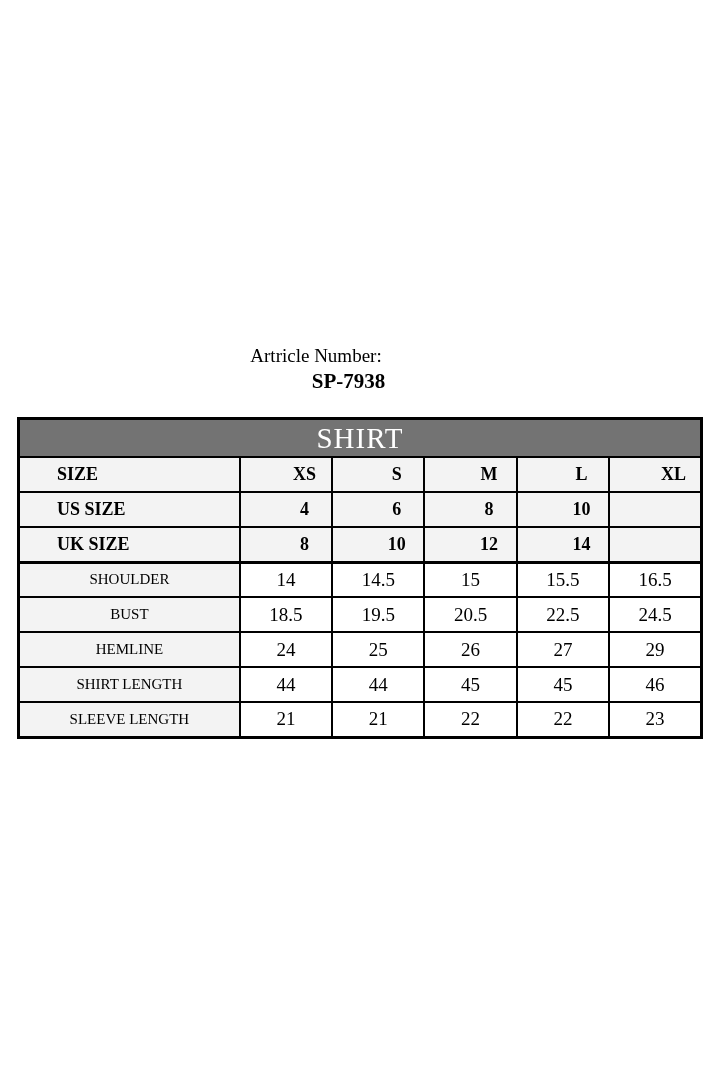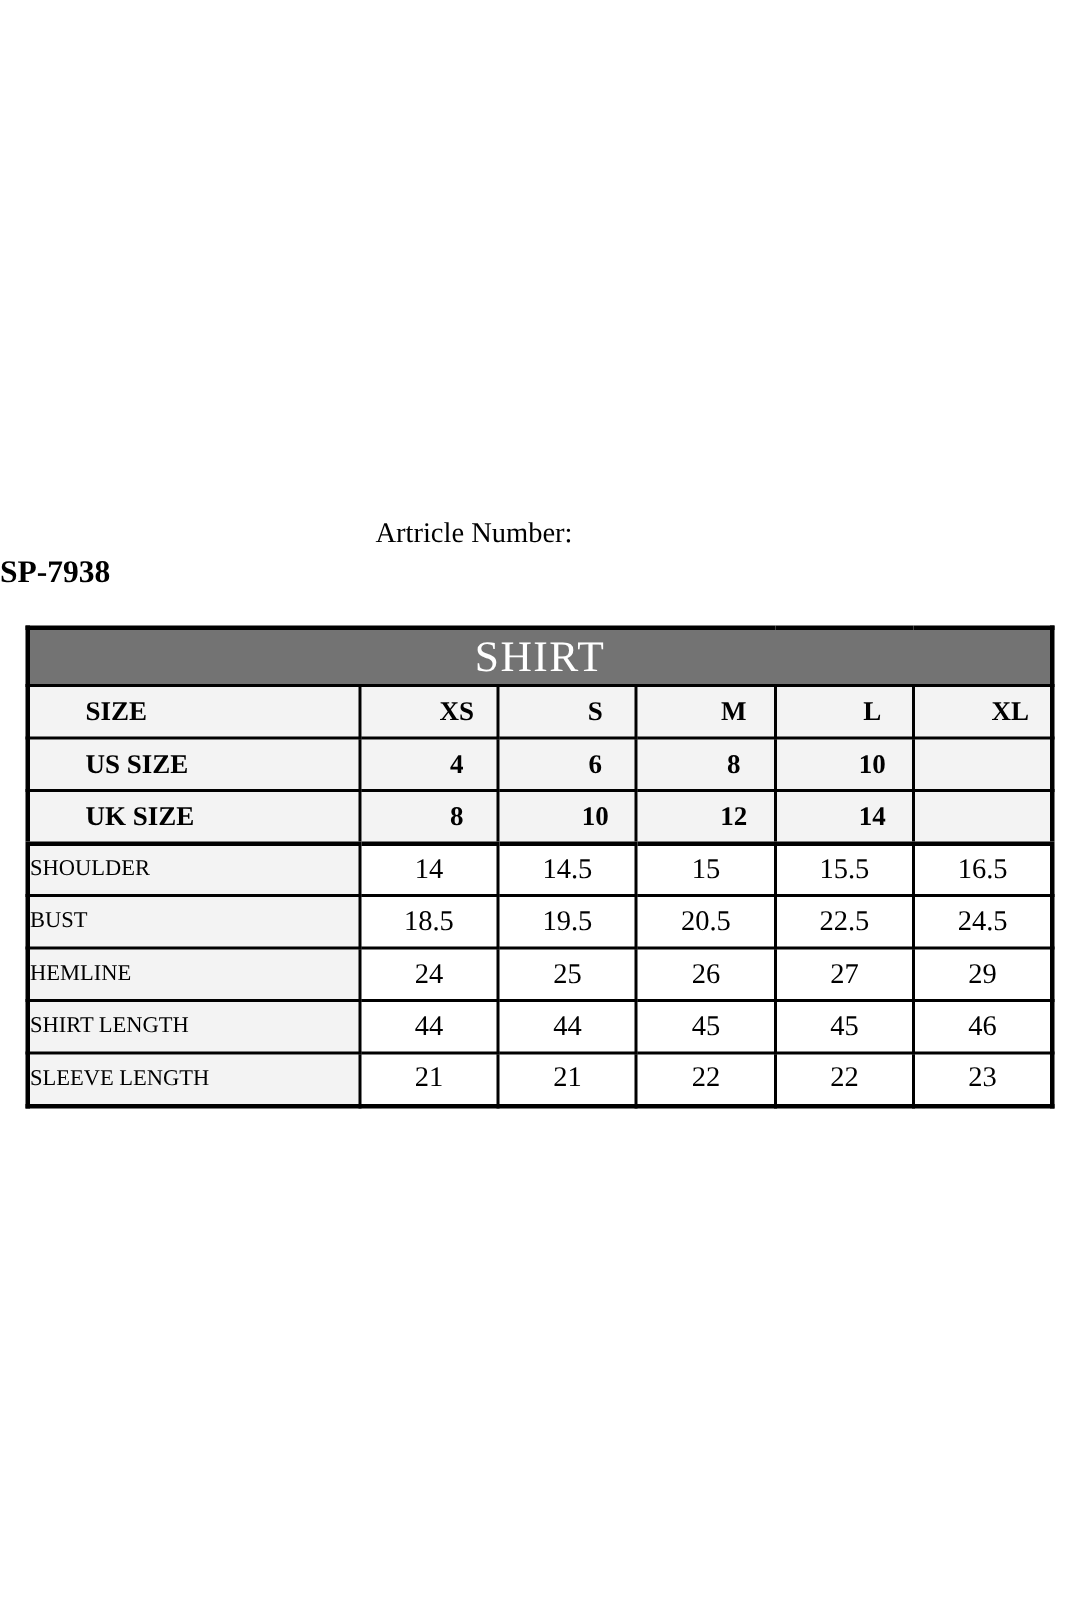--- a/index.html
+++ b/index.html
@@ -30,23 +30,23 @@
     position: absolute;
     top: 345px;
     left: 0;
     width: 632px;
     text-align: center;
     font-size: 19px;
   }
   .article-number {
     position: absolute;
     top: 369px;
-    left: 0;
+    left: 16px;
     width: 665px;
-    text-align: left;
+    text-align: center;
     font-size: 21px;
     font-weight: bold;
   }
   .table-wrap {
     position: absolute;
     left: 17px;
     top: 417px;
     width: 686px;
   }
   table.size-chart {
@@ -81,20 +81,21 @@
   tr.bold-row td {
     background: #f3f3f3;
     font-weight: bold;
     font-size: 18px;
     padding-left: 37px;
   }
   tr.uk-row td { border-bottom-width: 3px; }
   tr.meas-row td {
     background: #ffffff;
     font-size: 19px;
+    text-align: center;
   }
   tr.meas-row td.label-cell {
     background: #f3f3f3;
     font-size: 15px;
   }
   .note {
     position: absolute;
     left: 19px;
     top: 772px;
     font-size: 16px;

